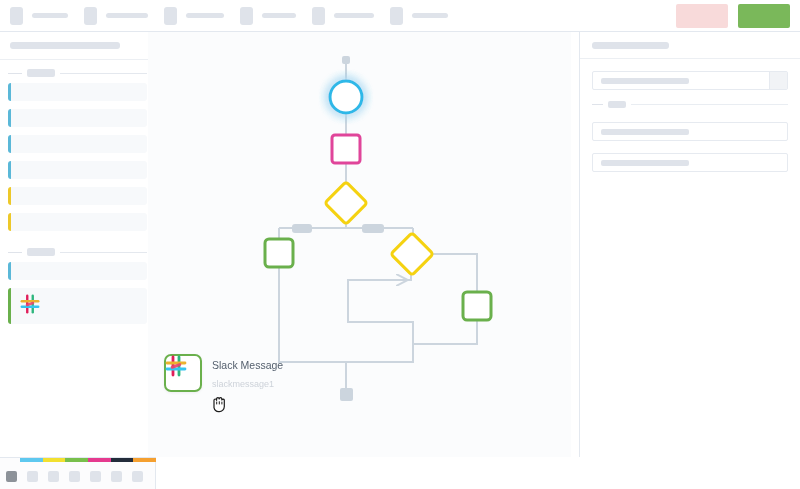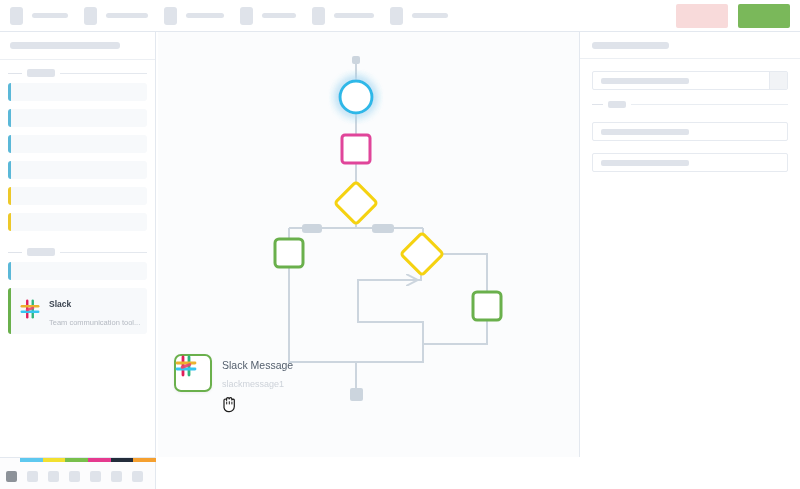--- a/index.html
+++ b/index.html
@@ -50,21 +50,21 @@
   .sb-card.real {
     display:flex; align-items:center; gap:8px; padding:5px 8px 5px 8px;
     background:#f7f9fb;
   }
   .sb-card.real .meta { min-width:0; }
   .sb-card.real .name { font-size:8.5px; color:#3c4551; font-weight:bold; line-height:11px; }
   .sb-card.real .desc { font-size:7.5px; color:#b5bac2; line-height:11px; white-space:nowrap; overflow:hidden; }
 
   
   #canvas {
-    position:absolute; left:158px; top:32px; width:423px; height:425px;
+    position:absolute; left:148px; top:32px; width:423px; height:425px;
     background:#fbfcfd; overflow:hidden;
   }
   #canvas svg { position:absolute; left:0; top:0; }
 
   
   #drag-ghost {
     position:absolute; left:16px; top:322px;
     display:flex; align-items:center; gap:10px; pointer-events:none;
   }
   #drag-ghost .tile {
@@ -199,24 +199,20 @@
           <g stroke-width="2.6" stroke-linecap="round">
             <line x1="9" y1="3" x2="9" y2="21" stroke="#e01e5a"></line>
             <line x1="15" y1="3" x2="15" y2="21" stroke="#2eb67d"></line>
             <line x1="3" y1="9" x2="21" y2="9" stroke="#ecb22e"></line>
             <line x1="3" y1="15" x2="21" y2="15" stroke="#36c5f0"></line>
           </g>
           <g transform="rotate(-18 12 12)">
             <rect x="7.2" y="10.6" width="9.6" height="2.8" rx="1.4" fill="#e8476f" opacity=".9"></rect>
           </g>
         </svg>
-      </span>
-      <span class="meta">
-        <span class="name">Slack</span><br>
-        <span class="desc">Team communication tool...</span>
       </span>
     </div>
   </div>
 
   <div id="canvas">
     <svg width="423" height="425">
       <defs>
         <filter id="glow" x="-120%" y="-120%" width="340%" height="340%">
           <feGaussianBlur stdDeviation="5" result="b"></feGaussianBlur>
           <feMerge>

